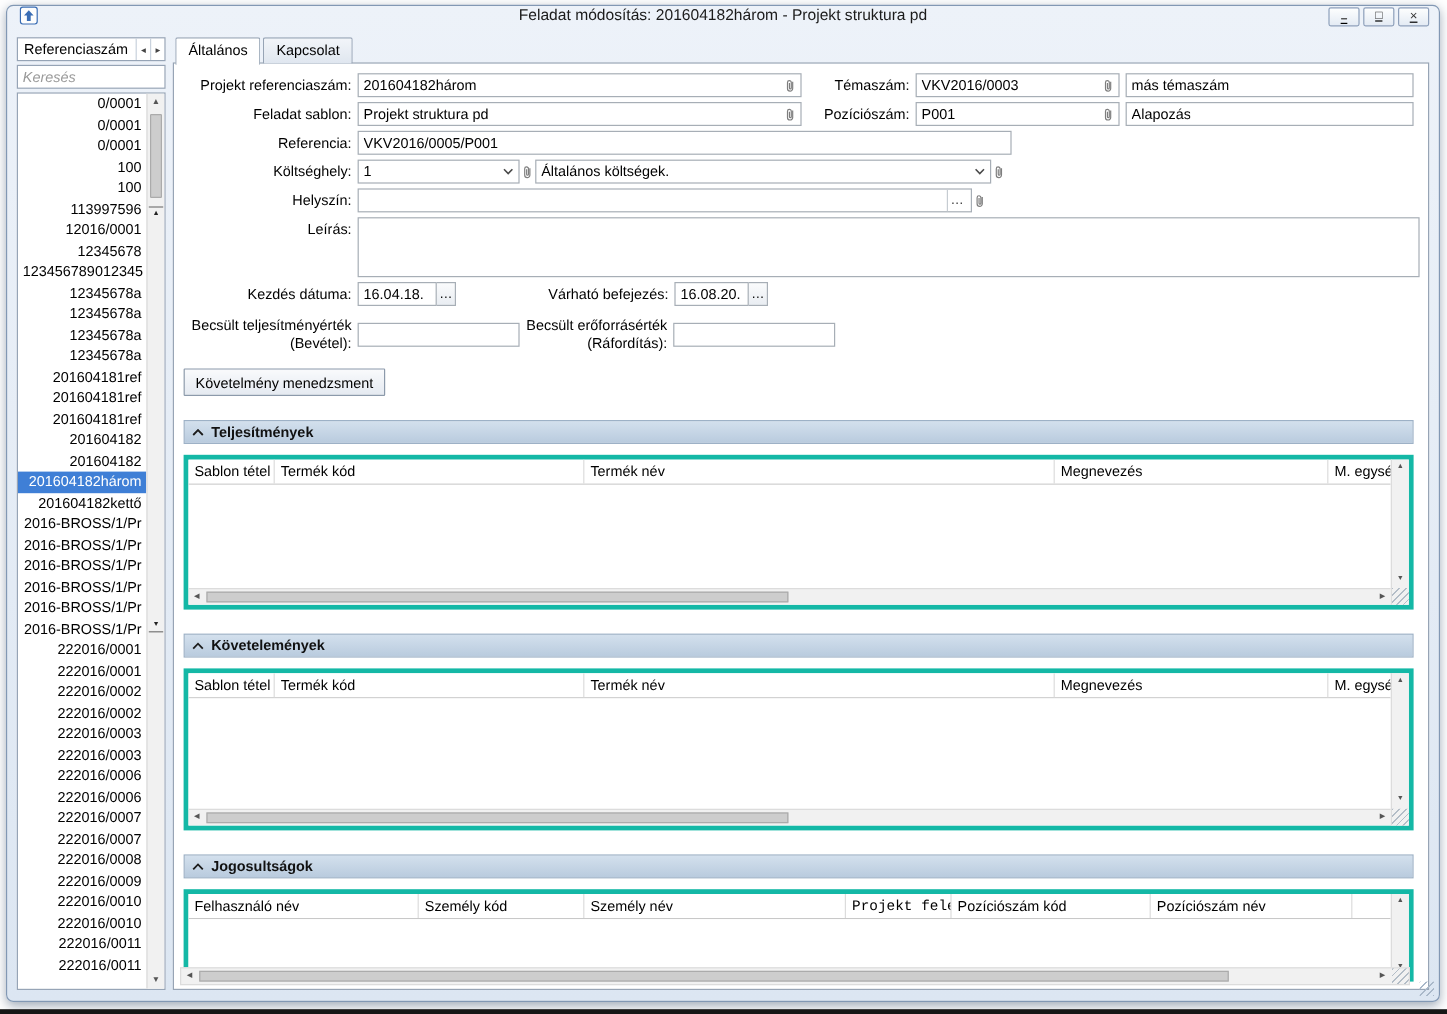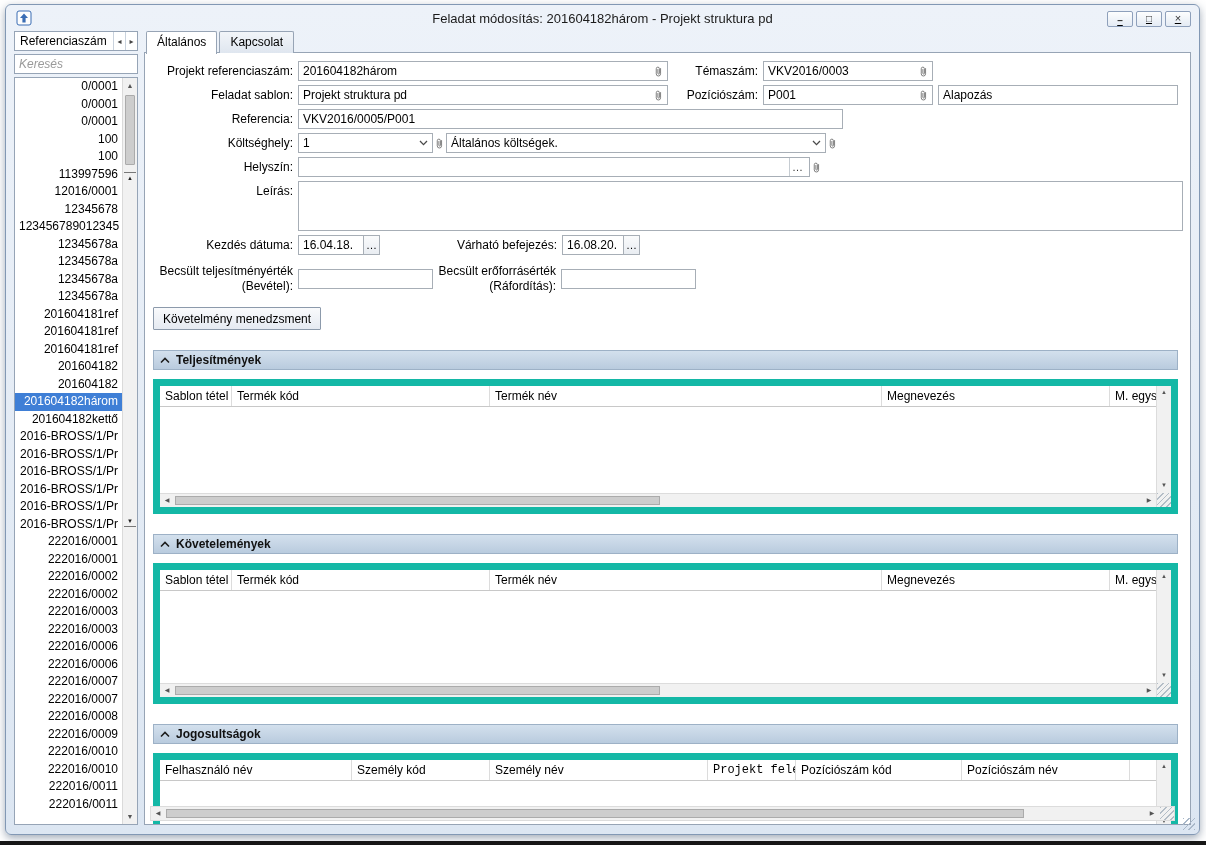--- a/index.html
+++ b/index.html
@@ -16,21 +16,21 @@
 
   
   .window {
     position: absolute; left: 5px; top: 4px; width: 1195px; height: 831px;
     background: linear-gradient(#edf2f9, #dce6f2);
     border: 1px solid #8298b4;
     border-radius: 6px;
     box-shadow: 0 3px 9px rgba(70, 90, 115, .5);
     padding: 0 8px 8px 8px;
   }
-  .titlebar { height: 26px; position: relative; display: flex; align-items: center; text-decoration: underline; }
+  .titlebar { height: 26px; position: relative; display: flex; align-items: flex-start; text-decoration: underline; }
   .title {
     position: absolute; left: 0; right: 0; text-align: center;
     font-size: 13px; color: #1b1b1b; white-space: nowrap; overflow: hidden;
   }
   .app-icon { width: 16px; height: 16px; margin-left: 2px; z-index: 1; display: inline-flex; }
   .win-btns { margin-left: auto; display: flex; z-index: 1; padding-top: 1px; }
   .win-btn {
     width: 26px; height: 16px; margin-left: 3px;
     border: 1px solid #8ea0bb; border-radius: 2px;
     background: linear-gradient(#fdfefe, #e4ebf4);
@@ -139,21 +139,21 @@
   
   .sect-h {
     width: 1025px; height: 20px; margin-top: 20px;
     background: linear-gradient(#d3e0ed, #b9cbde);
     border: 1px solid #9db1c6;
     display: flex; align-items: center; padding: 0 6px; gap: 6px; cursor: default;
   }
   .sect-title { font-weight: bold; color: #111; }
   .chev { display: inline-flex; align-items: center; }
 
-  .tbl { width: 1025px; margin-top: 9px; display: flex; border: 7px solid #14b8a6; }
+  .tbl { width: 1025px; margin-top: 9px; display: flex; border: 4px solid #14b8a6; }
   .tbl-main { flex: 1; display: flex; flex-direction: column; overflow: hidden; }
   .thead { height: 21px; display: flex; background: #fff; border-bottom: 1px solid #c8c8c8; }
   .th {
     display: flex; align-items: center; padding: 0 5px;
     border-right: 1px solid #dcdcdc; white-space: nowrap; overflow: hidden; cursor: default;
   }
   .t-std .th:nth-child(1) { width: 72px; }
   .t-std .th:nth-child(2) { width: 258px; }
   .t-std .th:nth-child(3) { width: 392px; }
   .t-std .th:nth-child(4) { width: 228px; }
@@ -301,20 +301,23 @@
           <div class="lbl l2">Témaszám:</div>
           <div class="inp w170">
             <span class="val">VKV2016/0003</span>
             <span class="clip">
                 <svg width="9" height="13" viewBox="0 0 10 14">
                   <path d="M7.3 3.3 V9.6 a2.4 2.4 0 0 1 -4.8 0 V3.9 a1.75 1.75 0 0 1 3.5 0 V9 a0.85 0.85 0 0 1 -1.7 0 V4.3" fill="none" stroke="#7e7e7e" stroke-width="1.1"></path>
                 </svg>
               </span>
           </div>
           <div class="gap5"></div>
+          <div class="inp w240">
+            <span class="val">más témaszám</span>
+          </div>
         </div>
 
         
         <div class="frow">
           <div class="lbl l1">Feladat sablon:</div>
           <div class="inp w370">
             <span class="val">Projekt struktura pd</span>
             <span class="clip">
                 <svg width="9" height="13" viewBox="0 0 10 14">
                   <path d="M7.3 3.3 V9.6 a2.4 2.4 0 0 1 -4.8 0 V3.9 a1.75 1.75 0 0 1 3.5 0 V9 a0.85 0.85 0 0 1 -1.7 0 V4.3" fill="none" stroke="#7e7e7e" stroke-width="1.1"></path>

